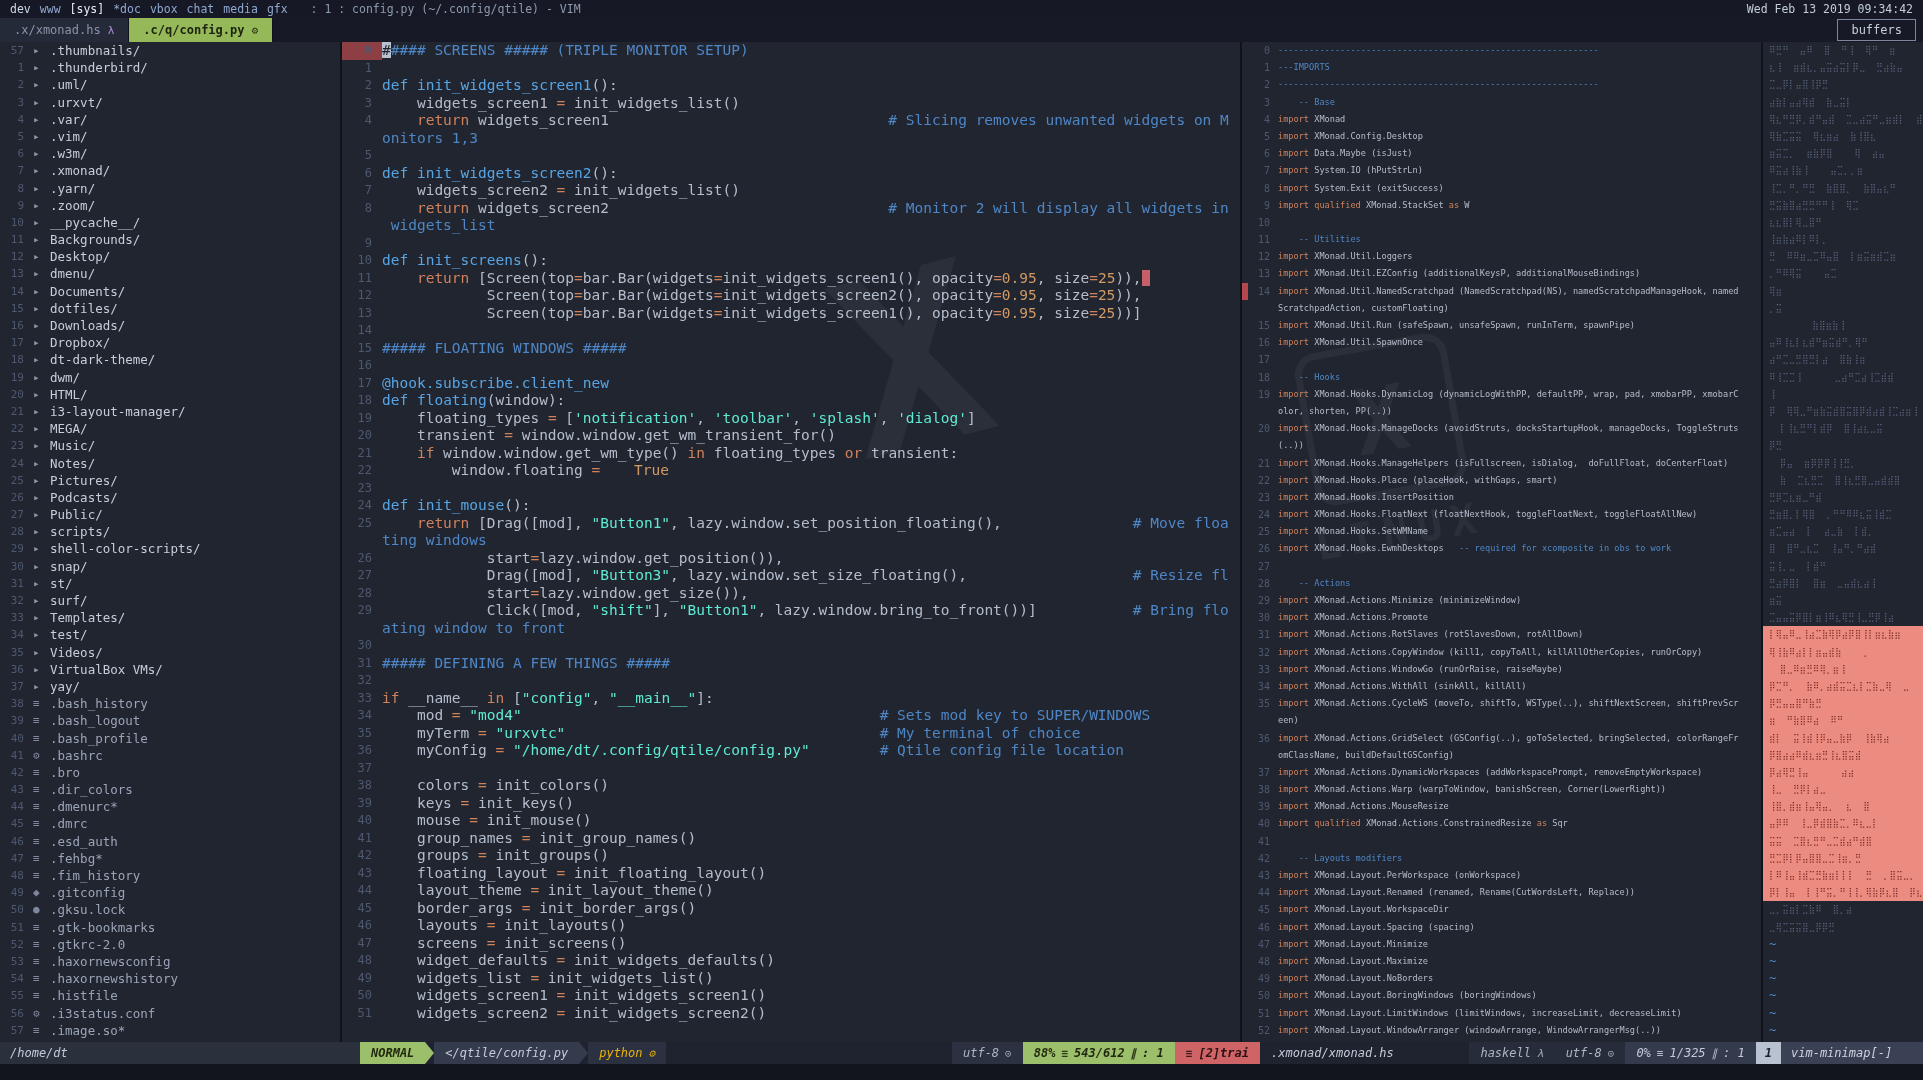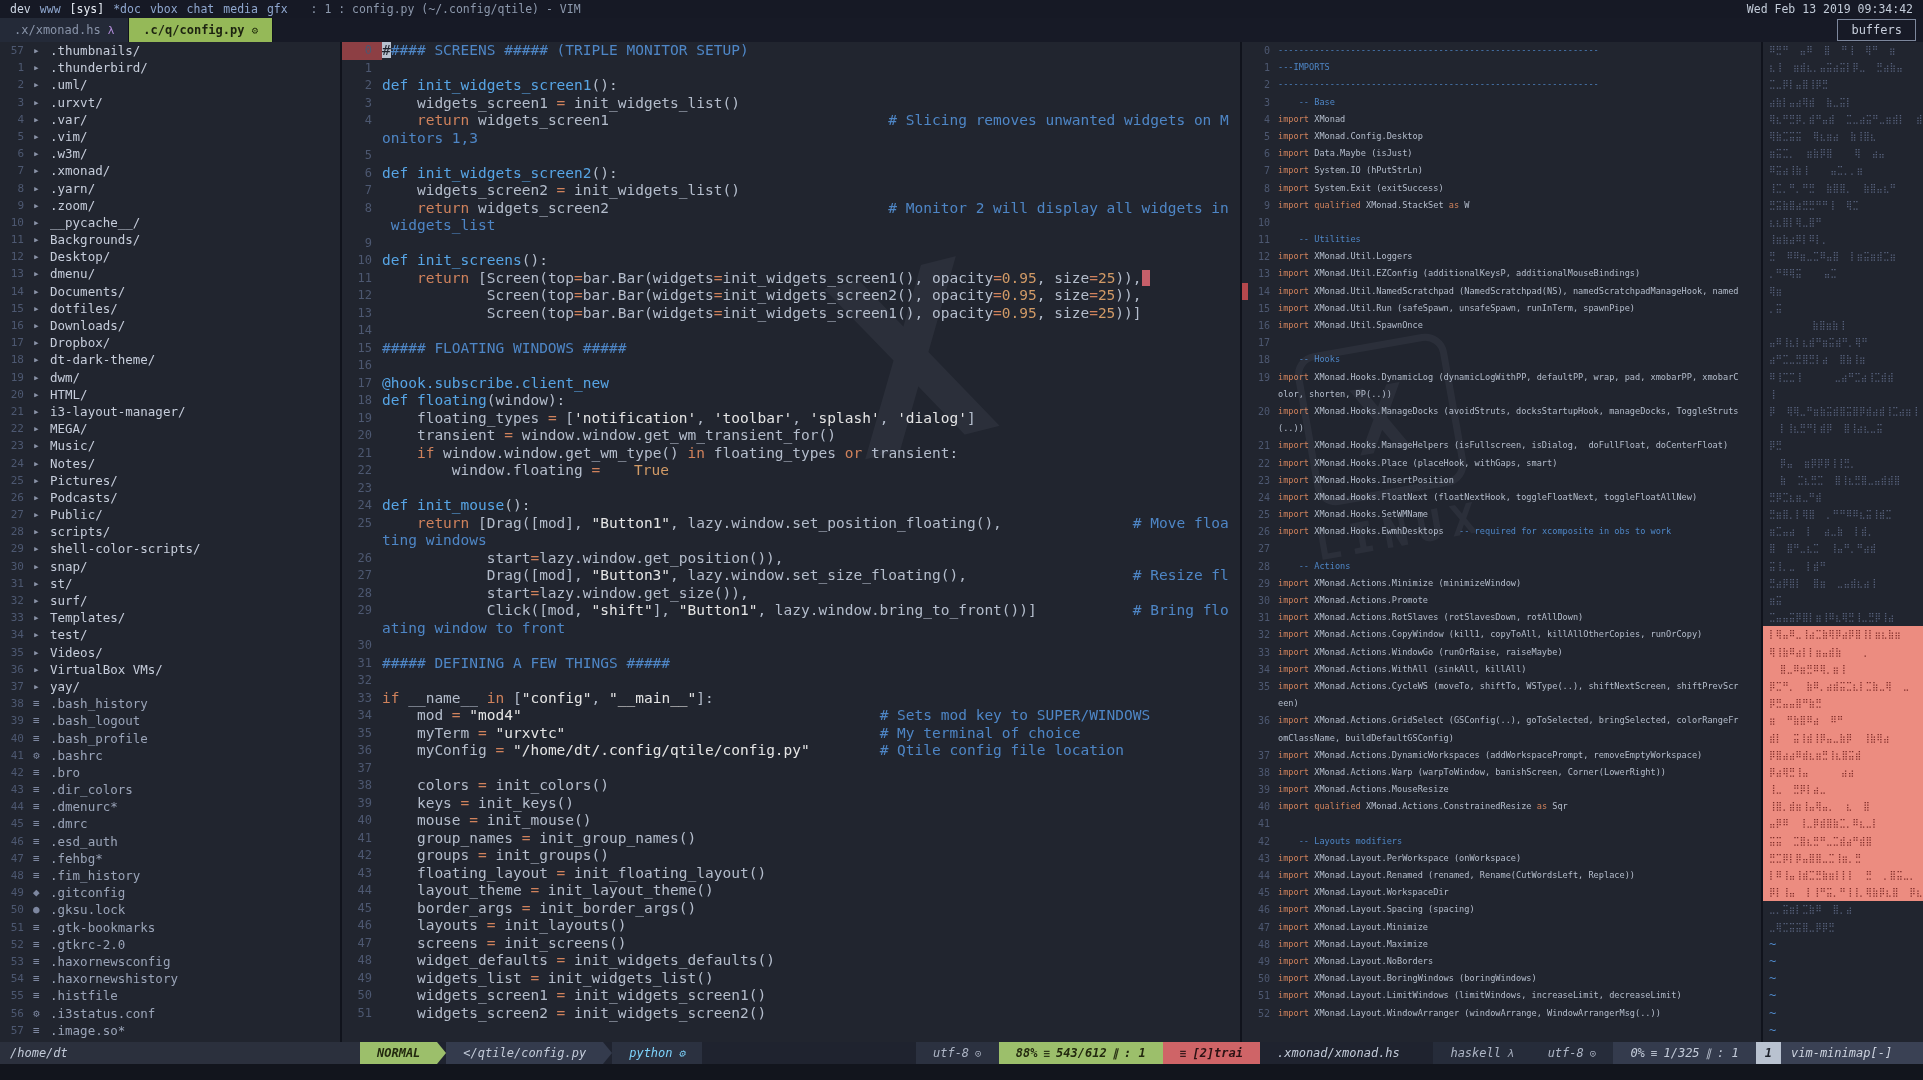--- a/index.html
+++ b/index.html
@@ -36,47 +36,47 @@
   
   .crow{display:flex;white-space:pre;}
   .mid .crow{height:17.5px;line-height:17.5px;font-size:14.5px;}
   .mid .cnum{flex:0 0 30px;text-align:right;padding-right:10px;color:#4d5871;font-size:12px;}
   .rightp .crow{height:17.2px;line-height:17.2px;font-size:8.6px;}
   .rightp .cnum{flex:0 0 22px;text-align:right;padding-right:8px;color:#4d5871;font-size:10px;}
   .sign{flex:0 0 6px;}
   .sign.red{background:#b5484d;}
   .curnum{color:#f2dede;background:#8d3f44;}
   
-  .s-d{color:#b4bdcc;} .s-k{color:#d0825c;} .s-c{color:#4e86c6;} .s-s{color:#e5e5e5;}
+  .s-d{color:#b4bdcc;} .s-k{color:#d0825c;} .s-c{color:#4e86c6;} .s-s{color:#5eead4;}
   .s-f{color:#57a5e5;} .s-N{color:#d19a66;} .s-t{color:#d19a66;margin-left:25px;}
   .s-cur{background:#b9c2d0;color:#1d212b;}
   .s-tw{background:#c75f6a;}
   
   .mrow{height:17.2px;line-height:17.2px;white-space:pre;color:#5a6580;font-size:9px;overflow:hidden;}
   .mrow.hl{background:#ec8c80;color:#7c2a26;margin-left:-6px;padding-left:6px;}
   .mrow.tilde{color:#4e86c6;font-size:12px;}
   
   .wm{position:absolute;pointer-events:none;opacity:0.05;color:#dfe6ff;z-index:5;}
   .wm-x{left:840px;top:180px;font-size:240px;font-weight:bold;transform:rotate(-14deg);}
   .wm-logo{left:1300px;top:300px;text-align:center;transform:rotate(-10deg);}
   .wm-logo .box{width:140px;height:140px;border:7px solid #dfe6ff;border-radius:22px;margin:0 auto 12px;
     display:flex;align-items:center;justify-content:center;font-size:90px;font-weight:bold;}
   .wm-logo .cap{font-size:42px;letter-spacing:9px;font-weight:bold;}
   
   .statusrow{flex:0 0 22px;display:flex;font-size:12px;font-style:italic;}
-  .statusrow .seg{display:flex;align-items:center;gap:6px;padding:0 17px;}
+  .statusrow .seg{display:flex;align-items:center;gap:6px;padding:0 11px;}
   .st-tree{flex:0 0 340px;background:#2b303d;color:#c2cad8;display:flex;align-items:center;padding:0 10px;}
   .st-mid{flex:0 0 900px;display:flex;align-items:stretch;background:#1f232f;overflow:hidden;}
   .seg-mode{background:#9cbf6b;color:#23290f;font-weight:bold;}
   .arrow{width:0;height:0;border-top:11px solid transparent;border-bottom:11px solid transparent;
     border-left:9px solid #9cbf6b;}
   .seg-path{background:#343b4d;color:#c3cbd9;}
   .arrow2{width:0;height:0;border-top:11px solid transparent;border-bottom:11px solid transparent;
     border-left:9px solid #343b4d;}
-  .seg-ft{background:#2b3140;color:#7dd3fc;}
+  .seg-ft{background:#2b3140;color:#eab308;}
   .spacer{flex:1 1 auto;}
   .seg-enc{background:#2b3140;color:#aeb6c6;}
   .seg-pos{background:#9cbf6b;color:#23290f;font-weight:bold;}
   .seg-warn{background:#cf6467;color:#2b1214;font-weight:bold;}
   .st-right{flex:0 0 521px;display:flex;align-items:stretch;background:#1f232f;color:#b6bfce;overflow:hidden;}
   .seg-rpath{color:#c3cbd9;}
   .seg-rft,.seg-renc{background:#262c3a;color:#aeb6c6;}
   .seg-rpos{background:#343b4d;color:#c3cbd9;}
   .seg-winnum{background:#b9c2d0;color:#1d212b;font-weight:bold;padding:0 9px;display:flex;align-items:center;}
   .st-mini{flex:1 1 auto;background:#3a4154;color:#cdd3df;display:flex;align-items:center;padding:0 10px;}
@@ -234,20 +234,21 @@
         <div class="crow"><span class="sign"></span><span class="cnum">5</span><span><span class="s-k">import</span><span class="s-d"> XMonad.Config.Desktop</span></span></div>
         <div class="crow"><span class="sign"></span><span class="cnum">6</span><span><span class="s-k">import</span><span class="s-d"> Data.Maybe (isJust)</span></span></div>
         <div class="crow"><span class="sign"></span><span class="cnum">7</span><span><span class="s-k">import</span><span class="s-d"> System.IO (hPutStrLn)</span></span></div>
         <div class="crow"><span class="sign"></span><span class="cnum">8</span><span><span class="s-k">import</span><span class="s-d"> System.Exit (exitSuccess)</span></span></div>
         <div class="crow"><span class="sign"></span><span class="cnum">9</span><span><span class="s-k">import qualified</span><span class="s-d"> XMonad.StackSet </span><span class="s-k">as</span><span class="s-d"> W</span></span></div>
         <div class="crow"><span class="sign"></span><span class="cnum">10</span><span></span></div>
         <div class="crow"><span class="sign"></span><span class="cnum">11</span><span><span class="s-c">    -- Utilities</span></span></div>
         <div class="crow"><span class="sign"></span><span class="cnum">12</span><span><span class="s-k">import</span><span class="s-d"> XMonad.Util.Loggers</span></span></div>
         <div class="crow"><span class="sign"></span><span class="cnum">13</span><span><span class="s-k">import</span><span class="s-d"> XMonad.Util.EZConfig (additionalKeysP, additionalMouseBindings)</span></span></div>
         <div class="crow"><span class="sign red"></span><span class="cnum">14</span><span><span class="s-k">import</span><span class="s-d"> XMonad.Util.NamedScratchpad (NamedScratchpad(NS), namedScratchpadManageHook, named</span></span></div>
+        <div class="crow"><span class="sign"></span><span class="cnum"></span><span><span class="s-d">ScratchpadAction, customFloating)</span></span></div>
         <div class="crow"><span class="sign"></span><span class="cnum">15</span><span><span class="s-k">import</span><span class="s-d"> XMonad.Util.Run (safeSpawn, unsafeSpawn, runInTerm, spawnPipe)</span></span></div>
         <div class="crow"><span class="sign"></span><span class="cnum">16</span><span><span class="s-k">import</span><span class="s-d"> XMonad.Util.SpawnOnce</span></span></div>
         <div class="crow"><span class="sign"></span><span class="cnum">17</span><span></span></div>
         <div class="crow"><span class="sign"></span><span class="cnum">18</span><span><span class="s-c">    -- Hooks</span></span></div>
         <div class="crow"><span class="sign"></span><span class="cnum">19</span><span><span class="s-k">import</span><span class="s-d"> XMonad.Hooks.DynamicLog (dynamicLogWithPP, defaultPP, wrap, pad, xmobarPP, xmobarC</span></span></div>
         <div class="crow"><span class="sign"></span><span class="cnum"></span><span><span class="s-d">olor, shorten, PP(..))</span></span></div>
         <div class="crow"><span class="sign"></span><span class="cnum">20</span><span><span class="s-k">import</span><span class="s-d"> XMonad.Hooks.ManageDocks (avoidStruts, docksStartupHook, manageDocks, ToggleStruts</span></span></div>
         <div class="crow"><span class="sign"></span><span class="cnum"></span><span><span class="s-d">(..))</span></span></div>
         <div class="crow"><span class="sign"></span><span class="cnum">21</span><span><span class="s-k">import</span><span class="s-d"> XMonad.Hooks.ManageHelpers (isFullscreen, isDialog,  doFullFloat, doCenterFloat)</span></span></div>
         <div class="crow"><span class="sign"></span><span class="cnum">22</span><span><span class="s-k">import</span><span class="s-d"> XMonad.Hooks.Place (placeHook, withGaps, smart)</span></span></div>

